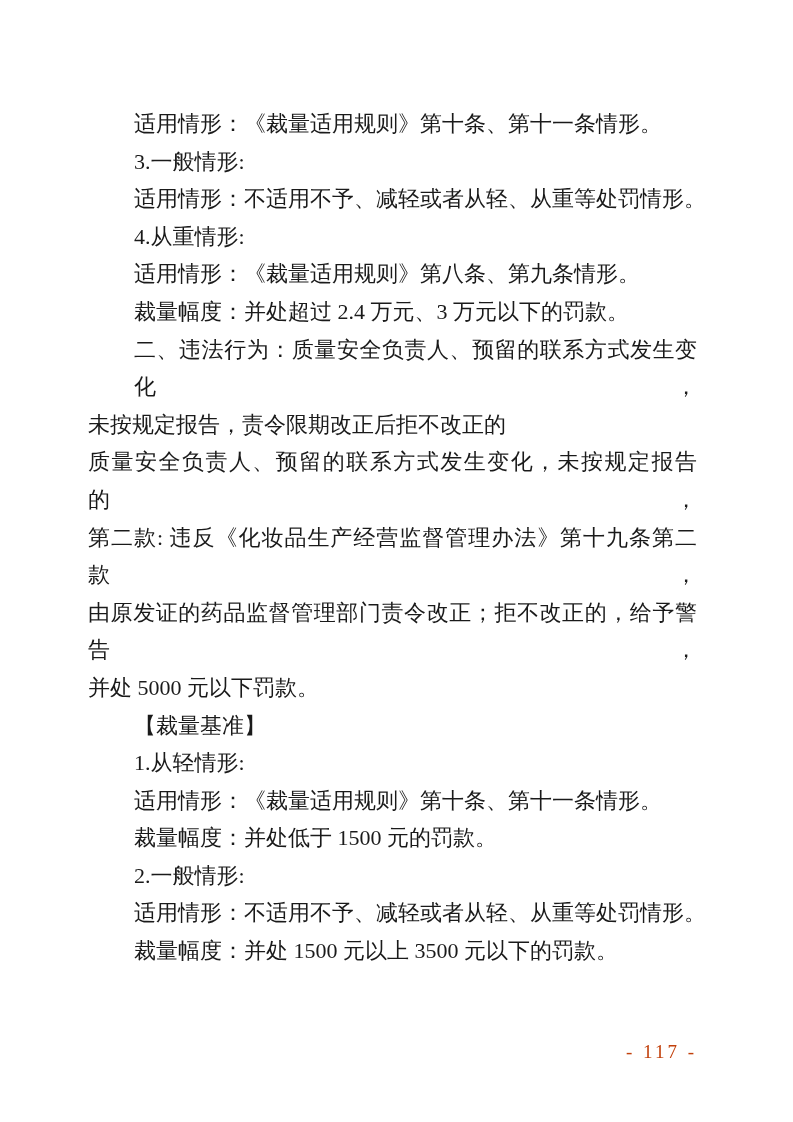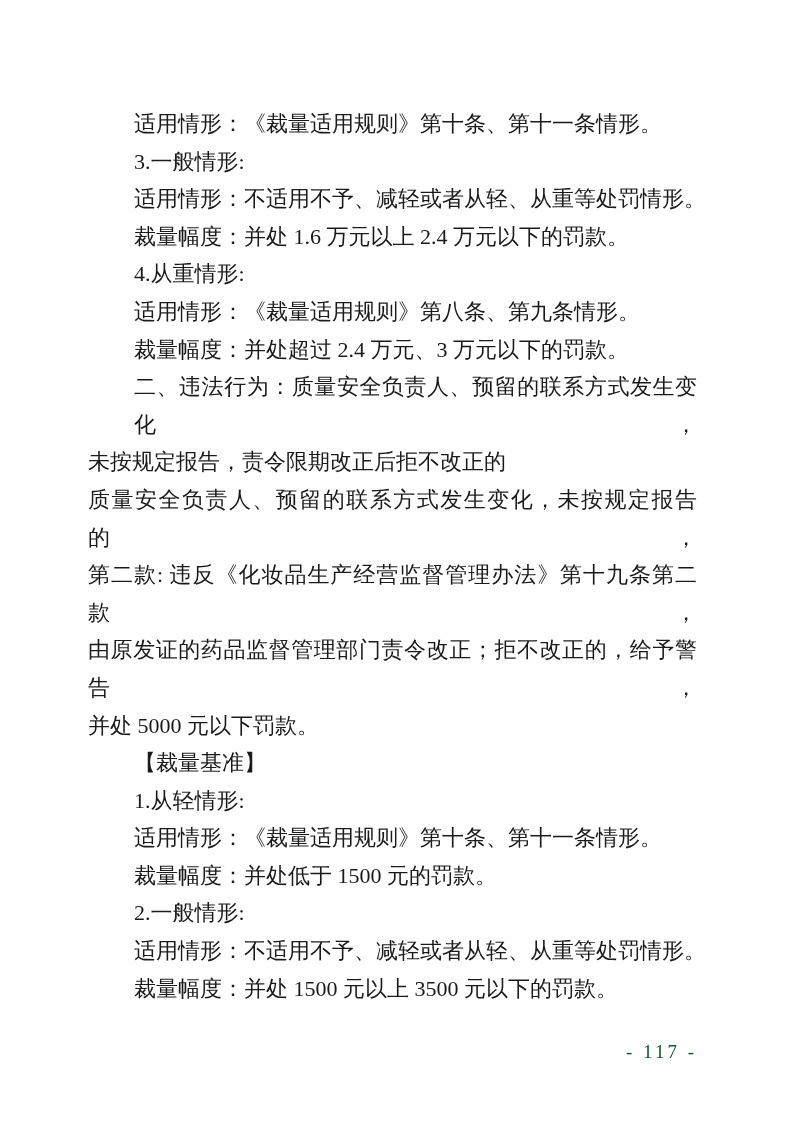--- a/index.html
+++ b/index.html
@@ -32,32 +32,31 @@
     text-align-last: justify;
   }
   .seg { font-weight: normal; }
   .seg.b { font-weight: 400; }
   .footer {
     position: absolute;
     top: 1041px;
     right: 96px;
     font-size: 19px;
     letter-spacing: 3px;
-    color: #14532d;
+    color: #c2410c;
   }
 </style>
 </head>
 <body>
 
 <div class="page">
   <div class="content" id="doc-body">
       <div class="line indent"><span class="seg">适用情形：《裁量适用规则》第十条、第十一条情形。</span></div>
       <div class="line indent"><span class="seg b">3.一般情形:</span></div>
       <div class="line indent"><span class="seg">适用情形：不适用不予、减轻或者从轻、从重等处罚情形。</span></div>
-      <div class="line indent"><span class="seg">裁量幅度：并处 1.6 万元以上 2.4 万元以下的罚款。</span></div>
       <div class="line indent"><span class="seg b">4.从重情形:</span></div>
       <div class="line indent"><span class="seg">适用情形：《裁量适用规则》第八条、第九条情形。</span></div>
       <div class="line indent"><span class="seg">裁量幅度：并处超过 2.4 万元、3 万元以下的罚款。</span></div>
       <div class="line indent stretch"><span class="seg b">二、违法行为：</span><span class="seg">质量安全负责人、预留的联系方式发生变化，</span></div>
       <div class="line"><span class="seg">未按规定报告，责令限期改正后拒不改正的</span></div>
       <div class="line stretch"><span class="seg">质量安全负责人、预留的联系方式发生变化，未按规定报告的，</span></div>
       <div class="line stretch"><span class="seg b">第二款:</span><span class="seg"> 违反《化妆品生产经营监督管理办法》第十九条第二款，</span></div>
       <div class="line stretch"><span class="seg">由原发证的药品监督管理部门责令改正；拒不改正的，给予警告，</span></div>
       <div class="line"><span class="seg">并处 5000 元以下罚款。</span></div>
       <div class="line indent"><span class="seg">【裁量基准】</span></div>

